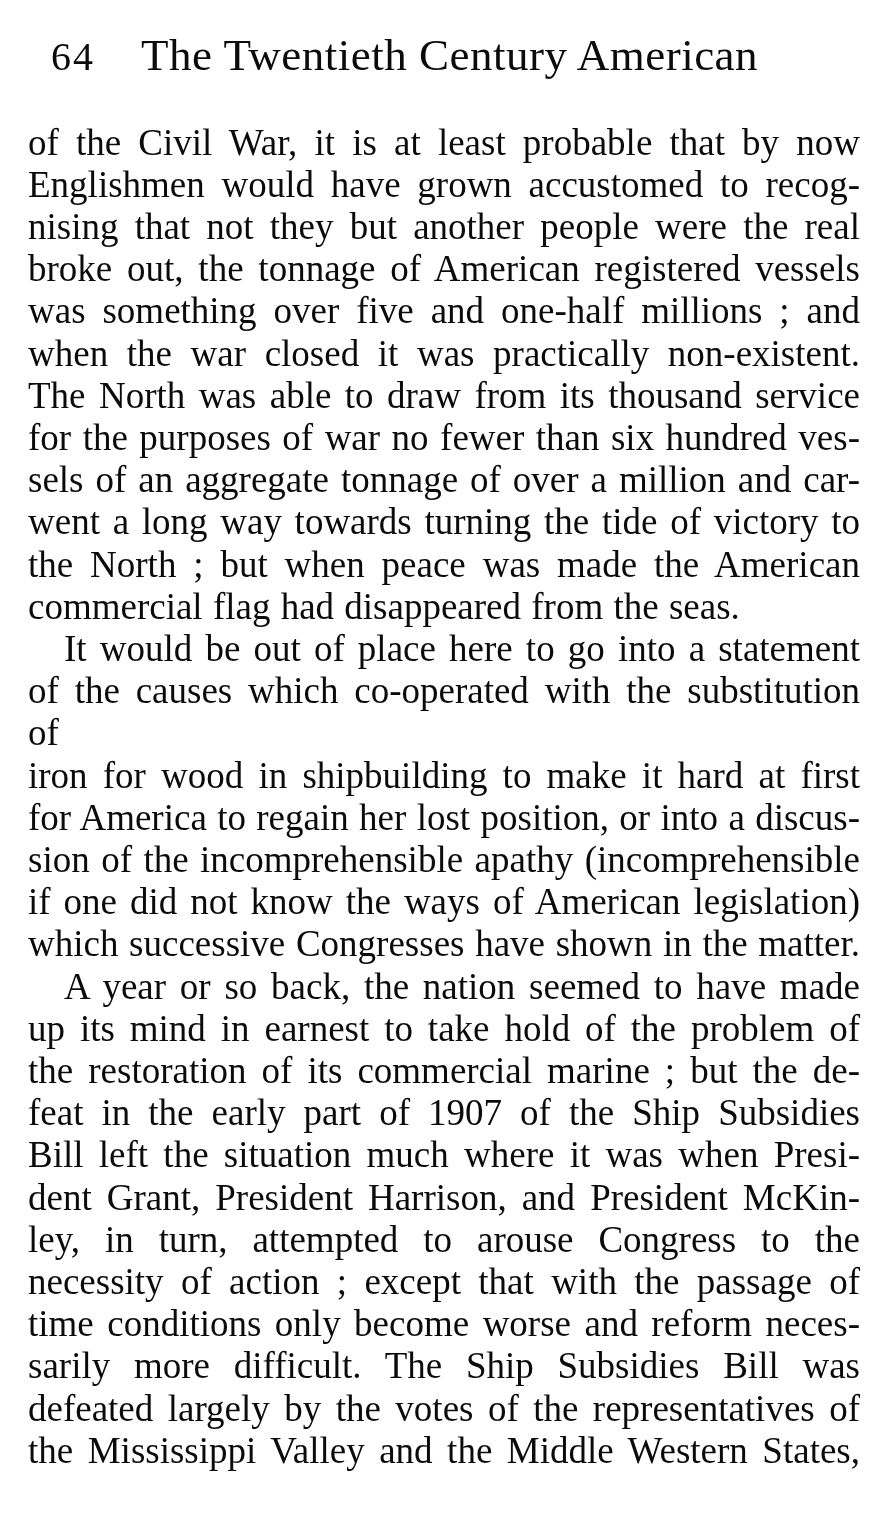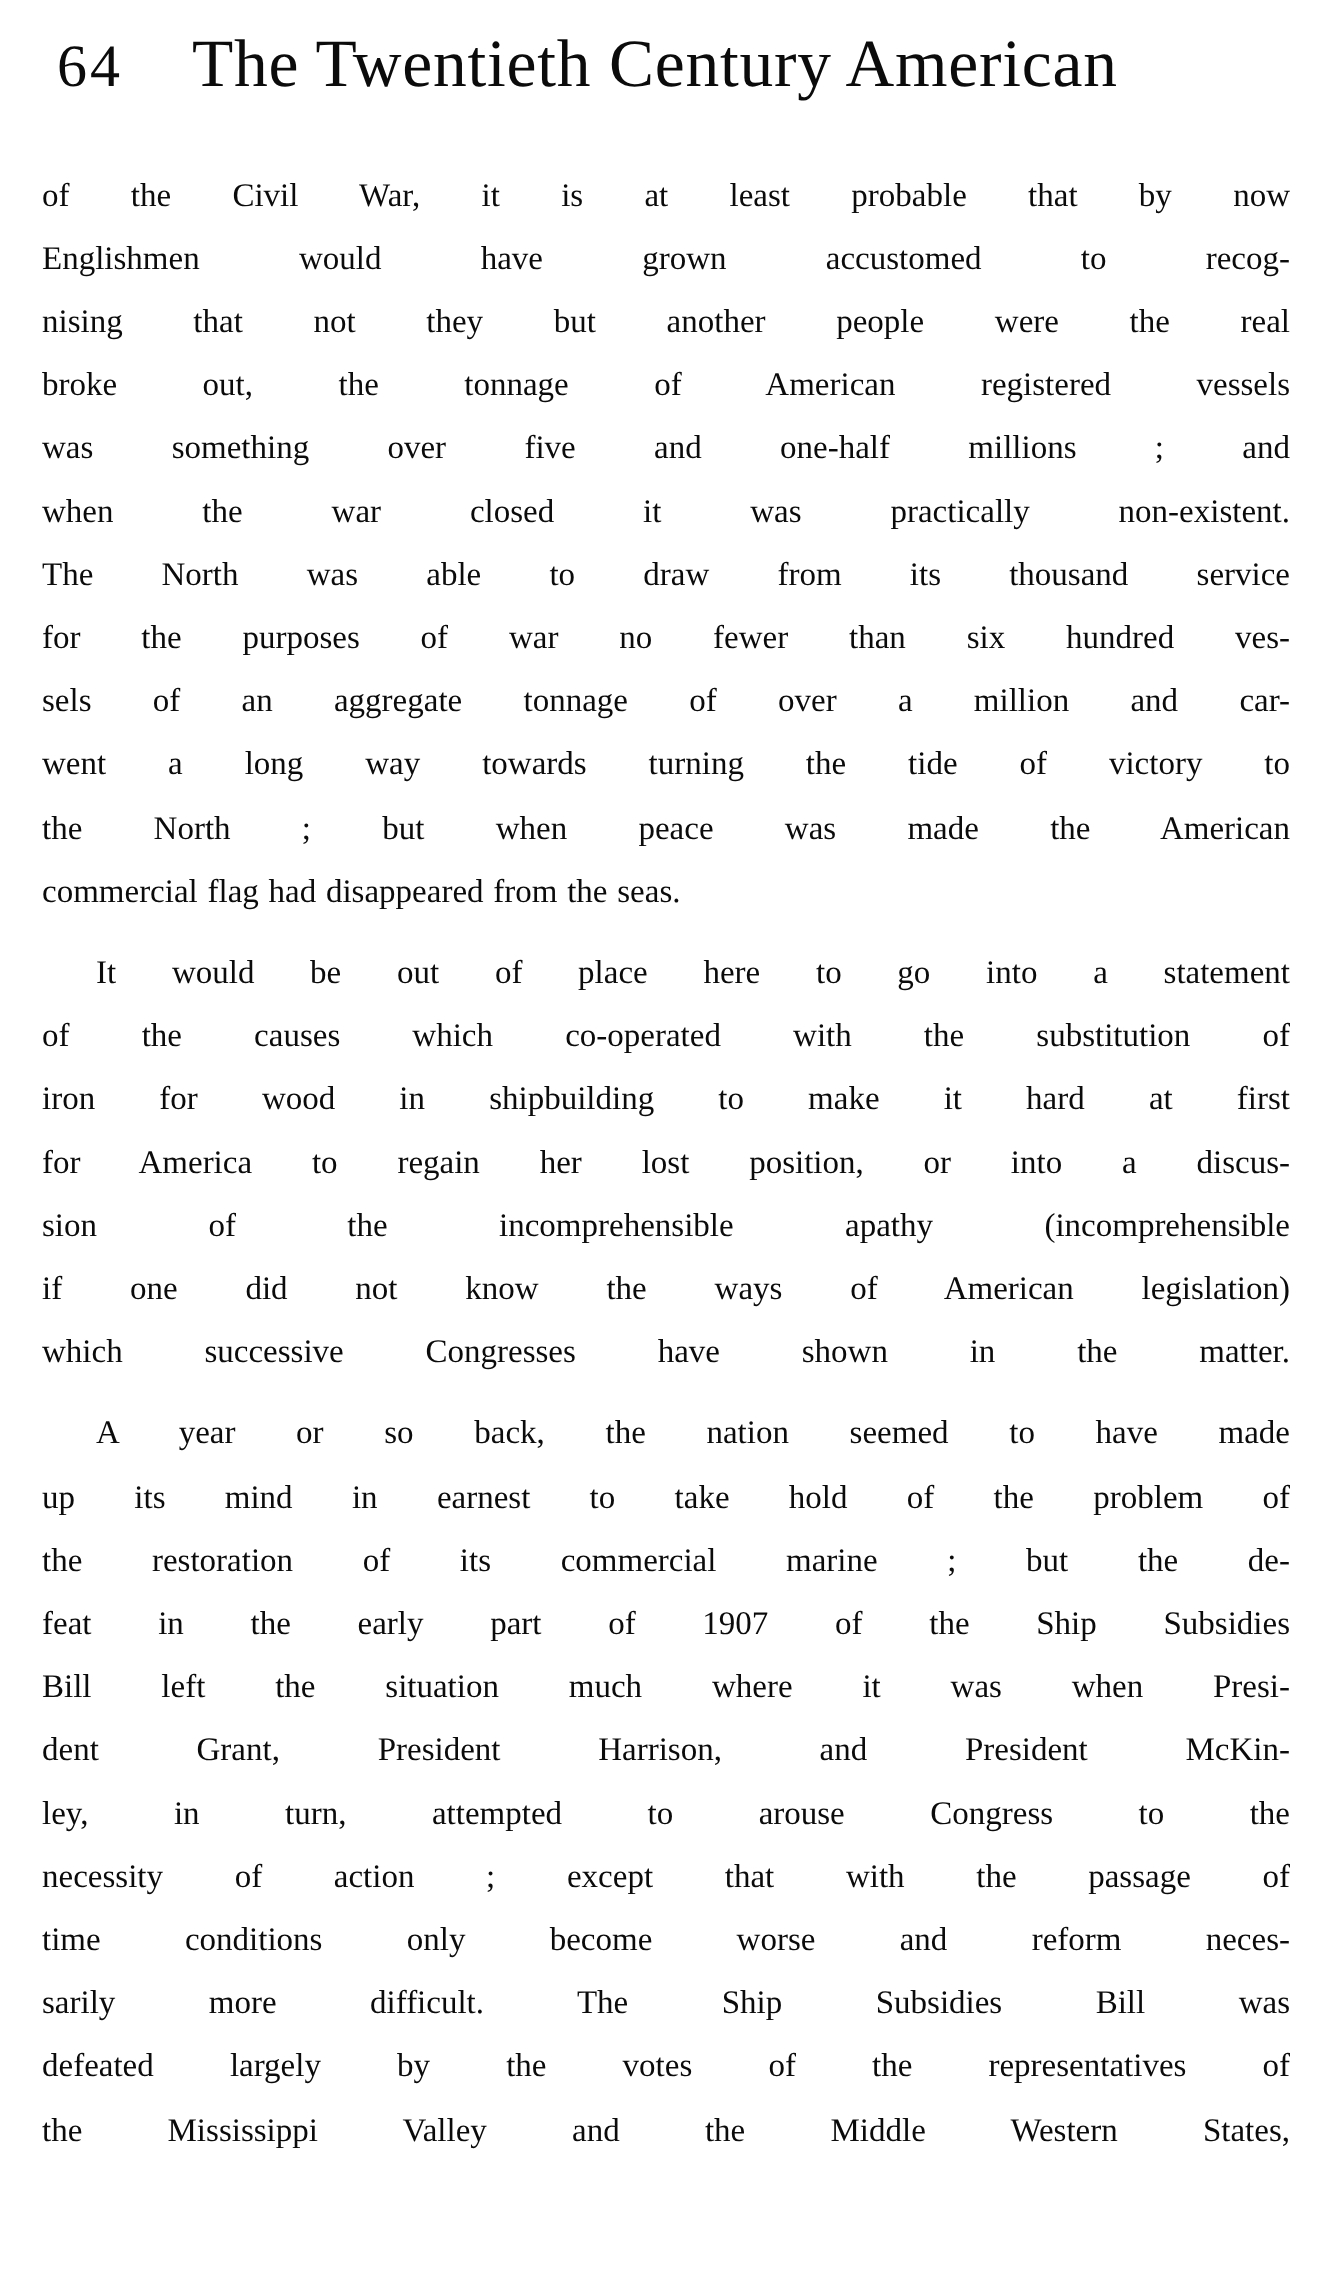--- a/index.html
+++ b/index.html
@@ -14,21 +14,21 @@
     height: 1522px;
     background: #ffffff;
     color: #0b0b0b;
     font-family: "Liberation Serif", "DejaVu Serif", serif;
     padding: 12px 26px 0 28px;
     overflow: hidden;
   }
   .header {
     display: flex;
     align-items: baseline;
-    margin: 4px;
+    margin: 17px;
     padding-top: 2px;
   }
   .page-number {
     font-size: 40px;
     line-height: 1.1;
     margin-left: 6px;
     letter-spacing: 2px;
   }
   .running-title {
     font-size: 45px;
@@ -39,33 +39,32 @@
     white-space: nowrap;
   }
   .body-text {
     margin-top: 41px;
   }
   .paragraph {
     margin: 0;
     padding: 0;
   }
   .line {
-    font-size: 22px;
+    font-size: 37px;
     line-height: 42.2px;
     text-align: justify;
     text-align-last: justify;
     word-spacing: 1px;
   }
   .line.no-justify {
     text-align: right;
     text-align-last: left;
   }
   .line.indent {
     text-indent: 36px;
-    margin-top: 12px;
   }
 </style>
 </head>
 <body>
 
 <div class="page">
   <div class="header">
     <span class="page-number">64</span>
     <h1 class="running-title">The Twentieth Century American</h1>
   </div>

